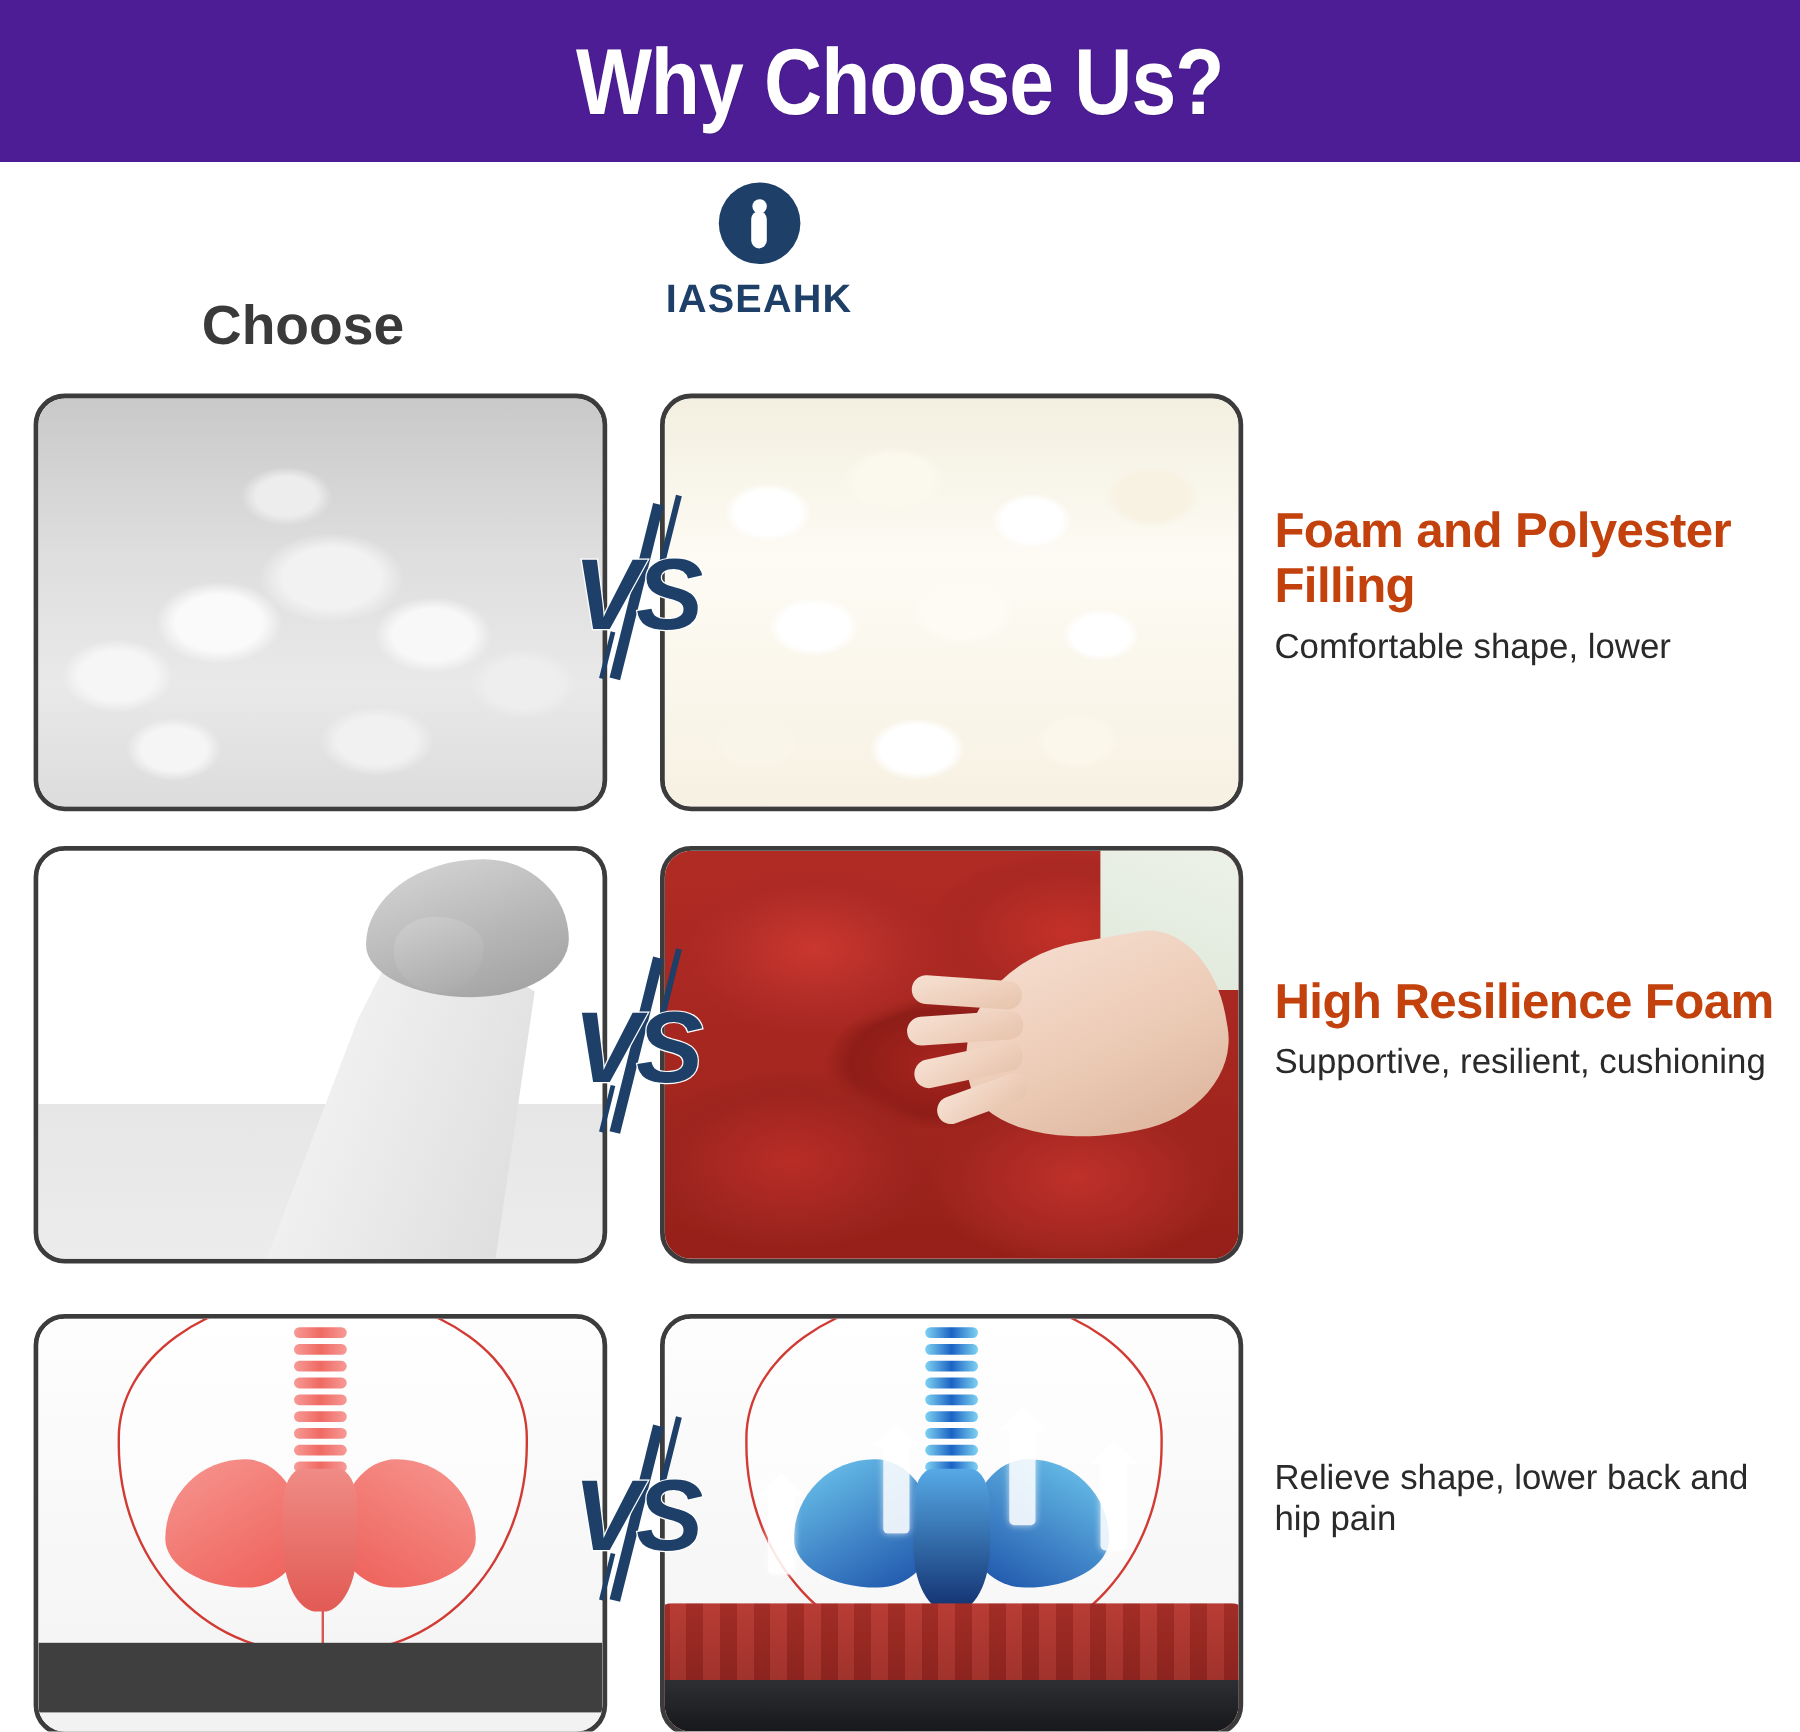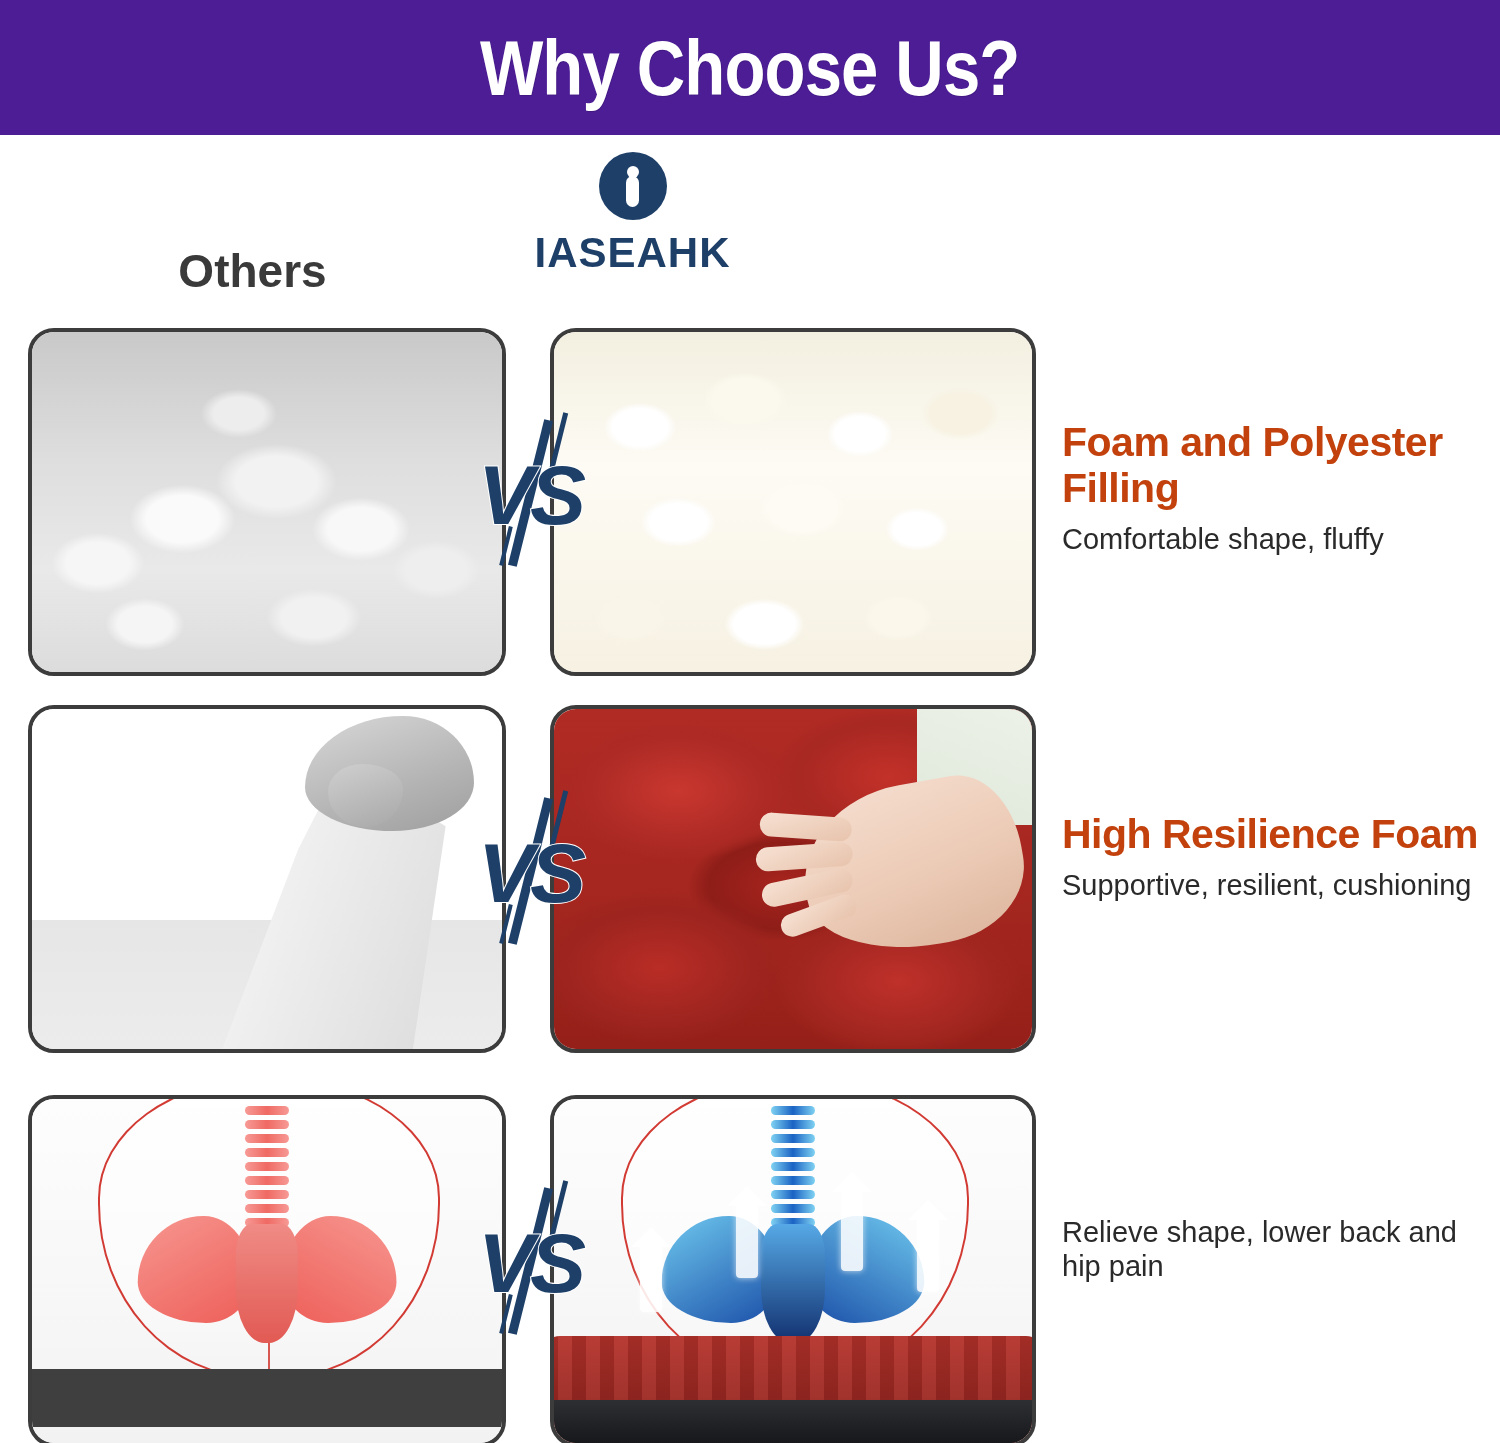--- a/index.html
+++ b/index.html
@@ -45,21 +45,21 @@
     width:12px;height:12px;border-radius:50%;background:#fff;
     position:absolute;margin-top:-28px;
   }
   .brand-logo .stem{
     width:13px;height:31px;border-radius:7px;background:#fff;
     margin-top:10px;
   }
   .brand-name{
     margin-top:12px;margin-left:205px;
     color:#1d3f68;
-    font-size:42px;font-weight:bold;
+    font-size:33px;font-weight:bold;
     letter-spacing:1px;
     font-family:"Liberation Sans", sans-serif;
     line-height:1;
   }
 
   
   .others-label{
     position:absolute;left:0;top:248px;width:505px;
     text-align:center;
     color:#3a3a3a;
@@ -289,39 +289,39 @@
 </div>
 
 <div class="brand">
   <div class="brand-logo">
     <span class="dot"></span>
     <span class="stem"></span>
   </div>
   <div class="brand-name">IASEAHK</div>
 </div>
 
-<div class="others-label">Others</div>
+<div class="others-label">Choose</div>
 
 <div class="row row1">
   <div class="panel left">
     <div class="fill fluff-grey"></div>
   </div>
   <div class="panel right">
     <div class="fill foam-cream"></div>
   </div>
 </div>
 <div class="vs vs1">
   <span class="bolt b1"></span>
   <span class="bolt b2"></span>
   <span class="bolt b3"></span>
   <span class="vs-text">VS</span>
 </div>
 <div class="feature f-row1">
   <h3>Foam and Polyester Filling</h3>
-  <p>Comfortable shape, fluffy</p>
+  <p>Comfortable shape, lower</p>
 </div>
 
 <div class="row row2">
   <div class="panel left">
     <div class="fill sheet-bg">
       <div class="sheet"></div>
       <div class="hand-grey"></div>
     </div>
   </div>
   <div class="panel right">

